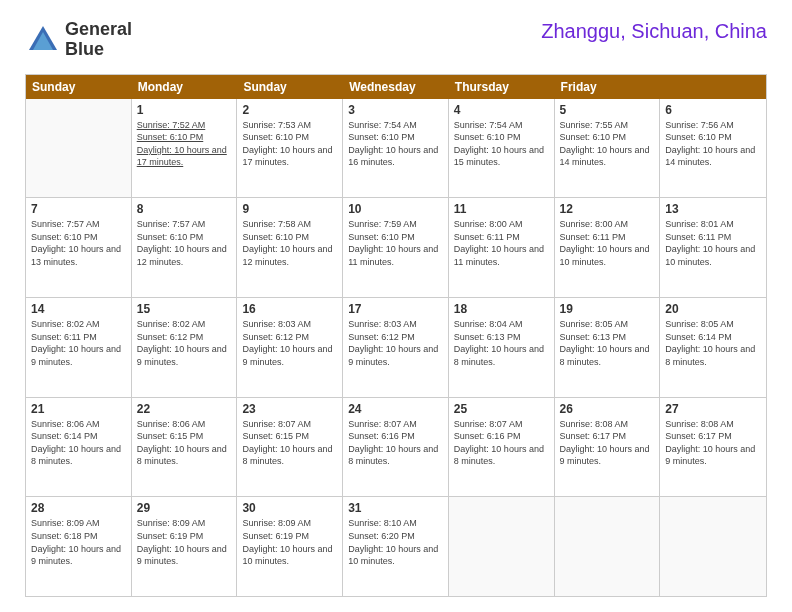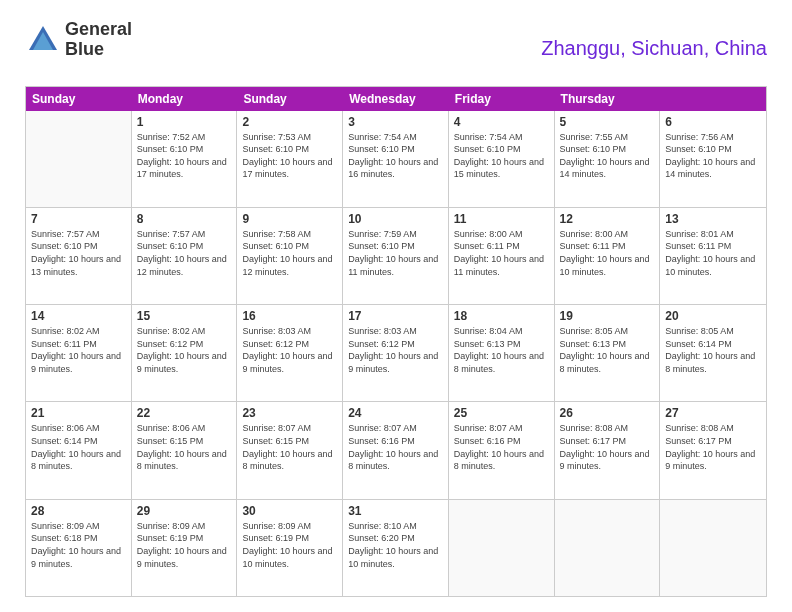--- a/index.html
+++ b/index.html
@@ -13,22 +13,22 @@
     .page {
       width: 792px;
       height: 612px;
       padding: 20px 25px 15px 25px;
       display: flex;
       flex-direction: column;
     }
     .header {
       display: flex;
       justify-content: space-between;
-      align-items: flex-end;
-      margin-bottom: 26px;
+      align-items: flex-start;
+      margin-bottom: 14px;
     }
     .logo {
       display: flex;
       align-items: center;
     }
     .logo-text {
       display: flex;
       flex-direction: column;
       font-size: 18px;
       font-weight: bold;
@@ -58,21 +58,21 @@
     }
     .calendar {
       flex: 1;
       display: flex;
       flex-direction: column;
       border: 1px solid #ccc;
     }
     .cal-header {
       display: grid;
       grid-template-columns: repeat(7, 1fr);
-      background: #a21caf;
+      background: #a16207;
     }
     .cal-header-cell {
       color: #fff;
       font-size: 12px;
       font-weight: bold;
       padding: 5px 6px;
       text-align: left;
     }
     .cal-body {
       flex: 1;
@@ -136,29 +136,29 @@
       <h2>Zhanggu, Sichuan, China</h2>
     </div>
   </div>
 
   <div class="calendar">
     <div class="cal-header">
     <div class="cal-header-cell">Sunday</div>
         <div class="cal-header-cell">Monday</div>
         <div class="cal-header-cell">Sunday</div>
         <div class="cal-header-cell">Wednesday</div>
+        <div class="cal-header-cell">Thursday</div>
         <div class="cal-header-cell">Friday</div>
-        <div class="cal-header-cell">Thursday</div>
       </div>
     <div class="cal-body">
     <div class="cal-row">
           <div class="cal-cell empty-cell"></div>
           <div class="cal-cell">
             <div class="cell-day">1</div>
-            <div class="cell-info" style="white-space: pre-line;">Sunrise: 7:52 AM
+            <div class="cell-info" style="white-space: pre-line; text-decoration: underline;">Sunrise: 7:52 AM
 Sunset: 6:10 PM
 Daylight: 10 hours and 17 minutes.</div>
           </div>
           <div class="cal-cell">
             <div class="cell-day">2</div>
             <div class="cell-info" style="white-space: pre-line;">Sunrise: 7:53 AM
 Sunset: 6:10 PM
 Daylight: 10 hours and 17 minutes.</div>
           </div>
           <div class="cal-cell">

